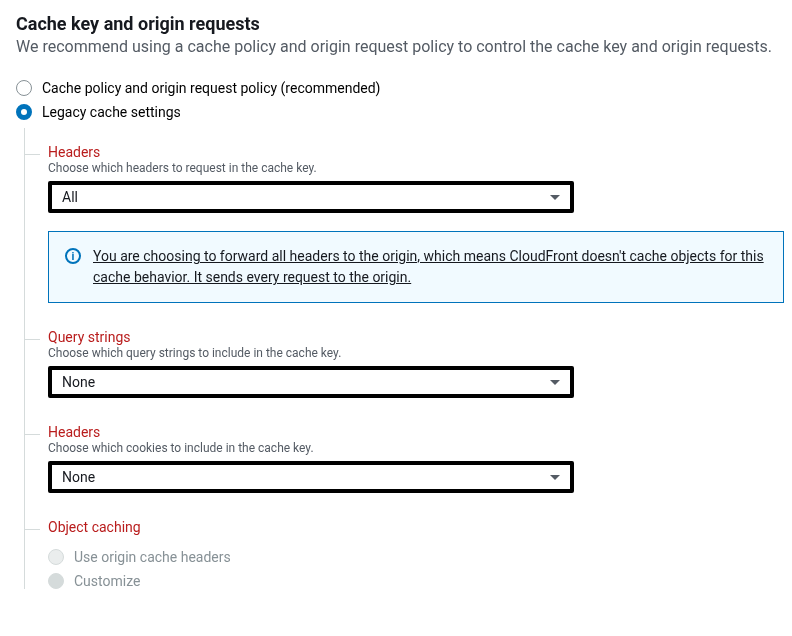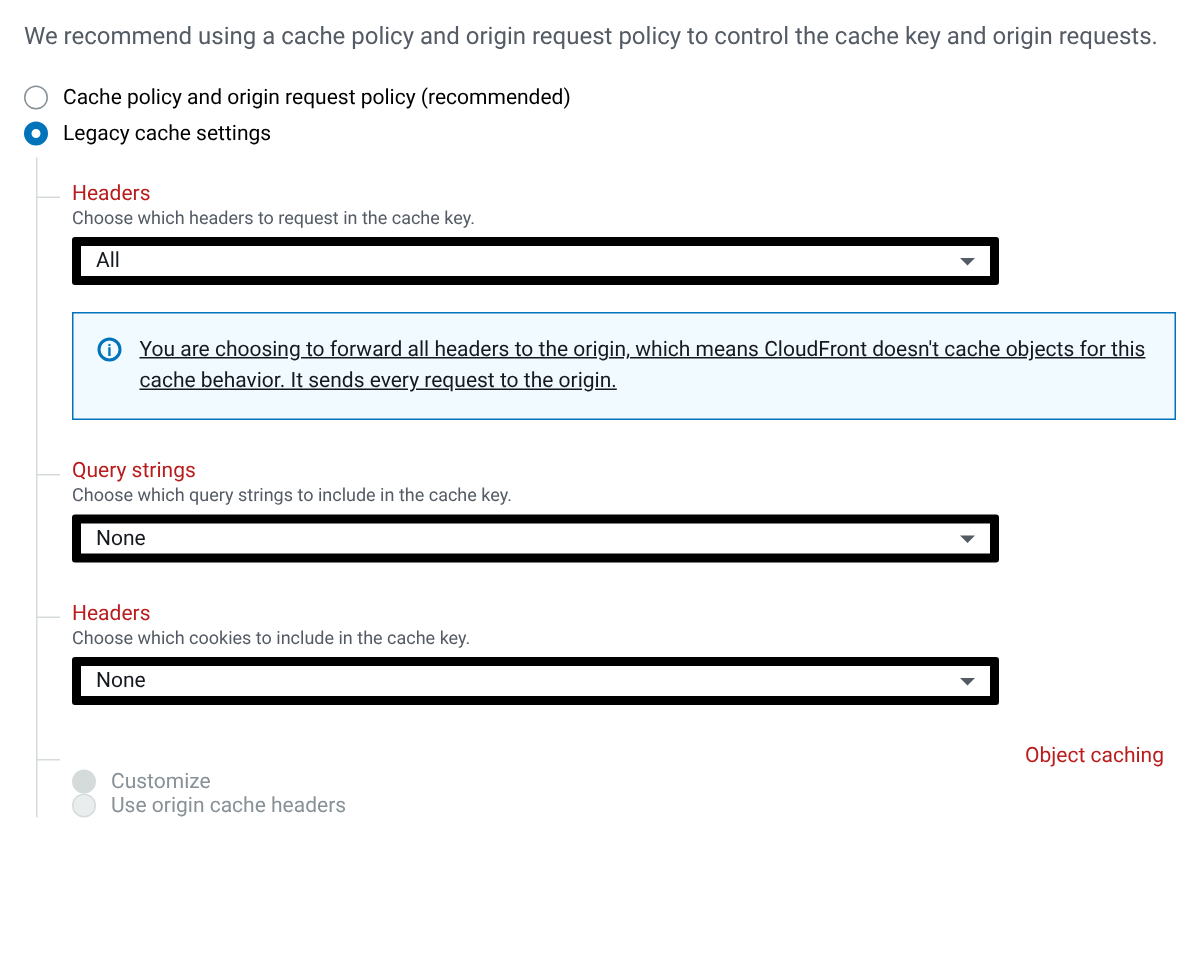--- a/index.html
+++ b/index.html
@@ -88,23 +88,23 @@
     }
     .connector {
       position: absolute;
       left: -24px;
       top: 26px;
       width: 16px;
       height: 1px;
       background: #d5dbdb;
     }
     .select {
-      width: 618px;
+      width: 526px;
       height: 32px;
-      border: 6px solid #000000;
+      border: 4px solid #000000;
       border-radius: 2px;
       display: flex;
       align-items: center;
       justify-content: space-between;
       padding: 0 8px 0 10px;
       background: #fff;
       cursor: pointer;
     }
     .select-text {
       font-size: 14px;
@@ -151,20 +151,21 @@
       text-decoration: underline;
     }
     .field-block.last {
       padding-bottom: 0;
     }
   </style>
 </head>
 <body>
 
 <div>
+  <h2 class="section-title">Cache key and origin requests</h2>
   <div class="section-subtitle">We recommend using a cache policy and origin request policy to control the cache key and origin requests.</div>
 </div>
 
 <div class="radio-group">
   <div class="radio-row">
     <span class="radio"></span>
     <span class="radio-label">Cache policy and origin request policy (recommended)</span>
   </div>
   <div class="radio-row">
     <span class="radio checked"></span>
@@ -204,25 +205,25 @@
       <div class="field-label">Headers</div>
       <div class="field-hint">Choose which cookies to include in the cache key.</div>
       <div class="select">
         <span class="select-text">None</span>
         <span class="caret"></span>
       </div>
     </div>
 
     <div class="field-block last">
       <span class="connector"></span>
-      <div class="field-label" style="margin-bottom:1px;text-align:right;">Object caching</div>
+      <div class="field-label" style="margin-bottom:14px;">Object caching</div>
+      <div class="radio-row">
+        <span class="radio disabled"></span>
+        <span class="radio-label disabled">Use origin cache headers</span>
+      </div>
       <div class="radio-row" style="margin-bottom:0;">
         <span class="radio disabled-filled"></span>
         <span class="radio-label disabled">Customize</span>
       </div>
-      <div class="radio-row">
-        <span class="radio disabled"></span>
-        <span class="radio-label disabled">Use origin cache headers</span>
-      </div>
     </div>
 
   </div>
 </div>
 
 </body></html>

